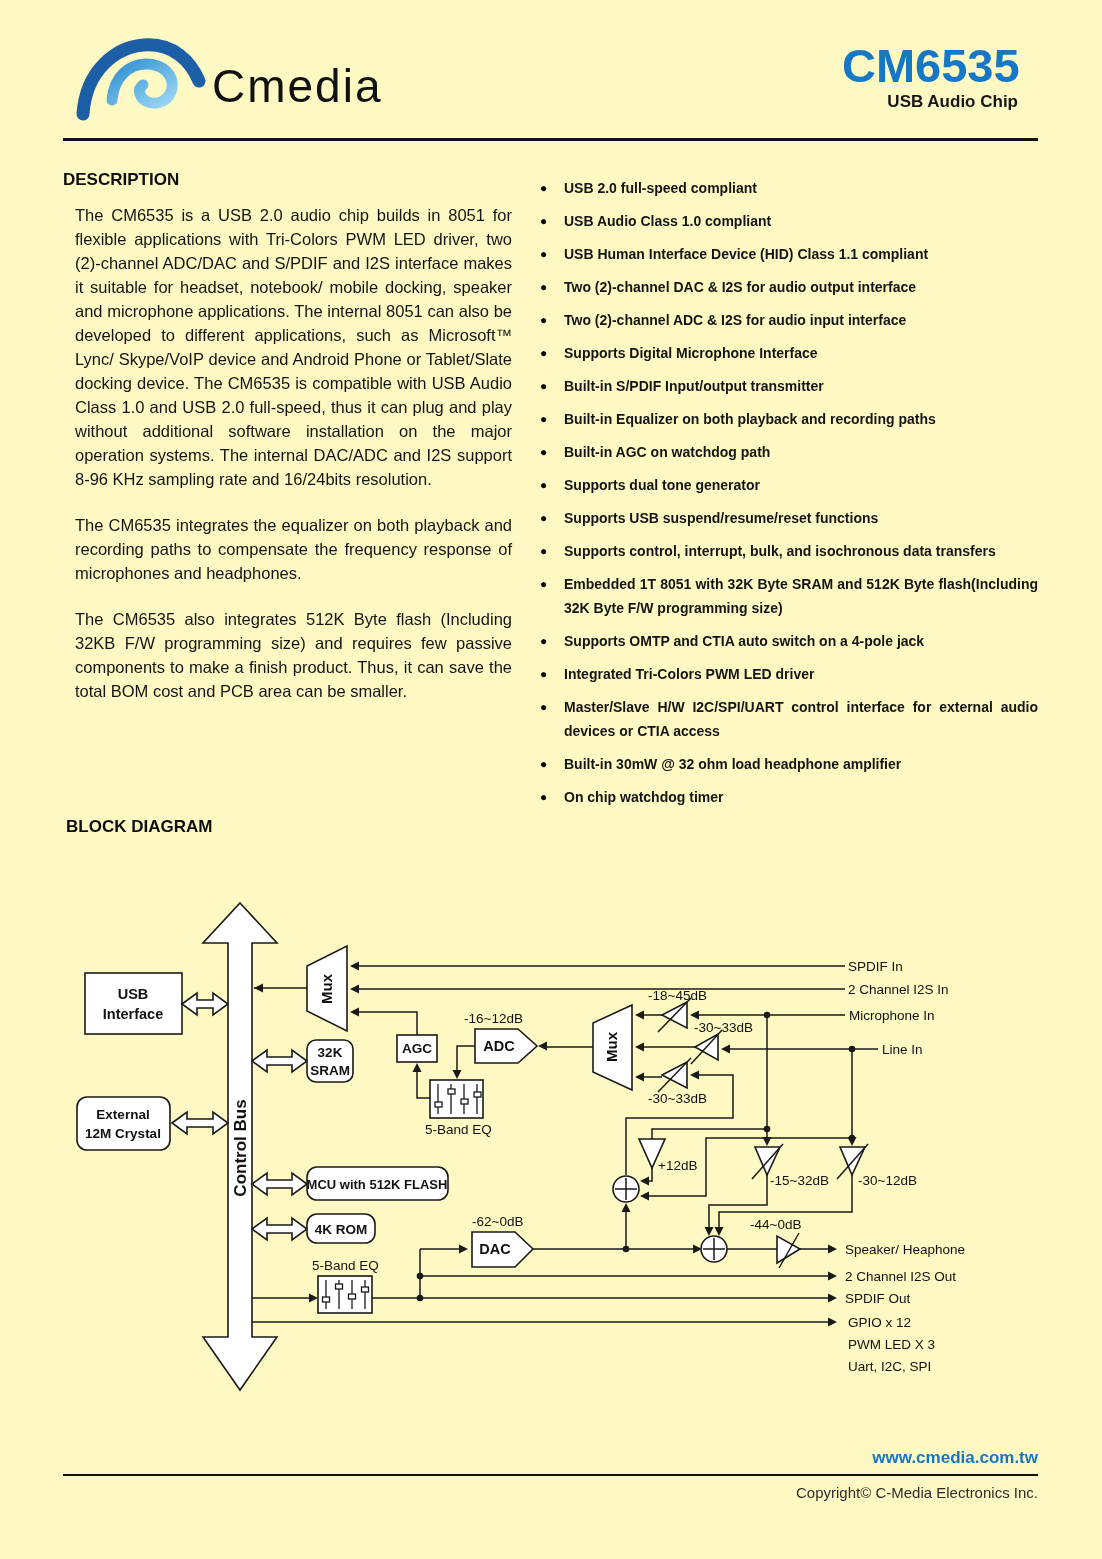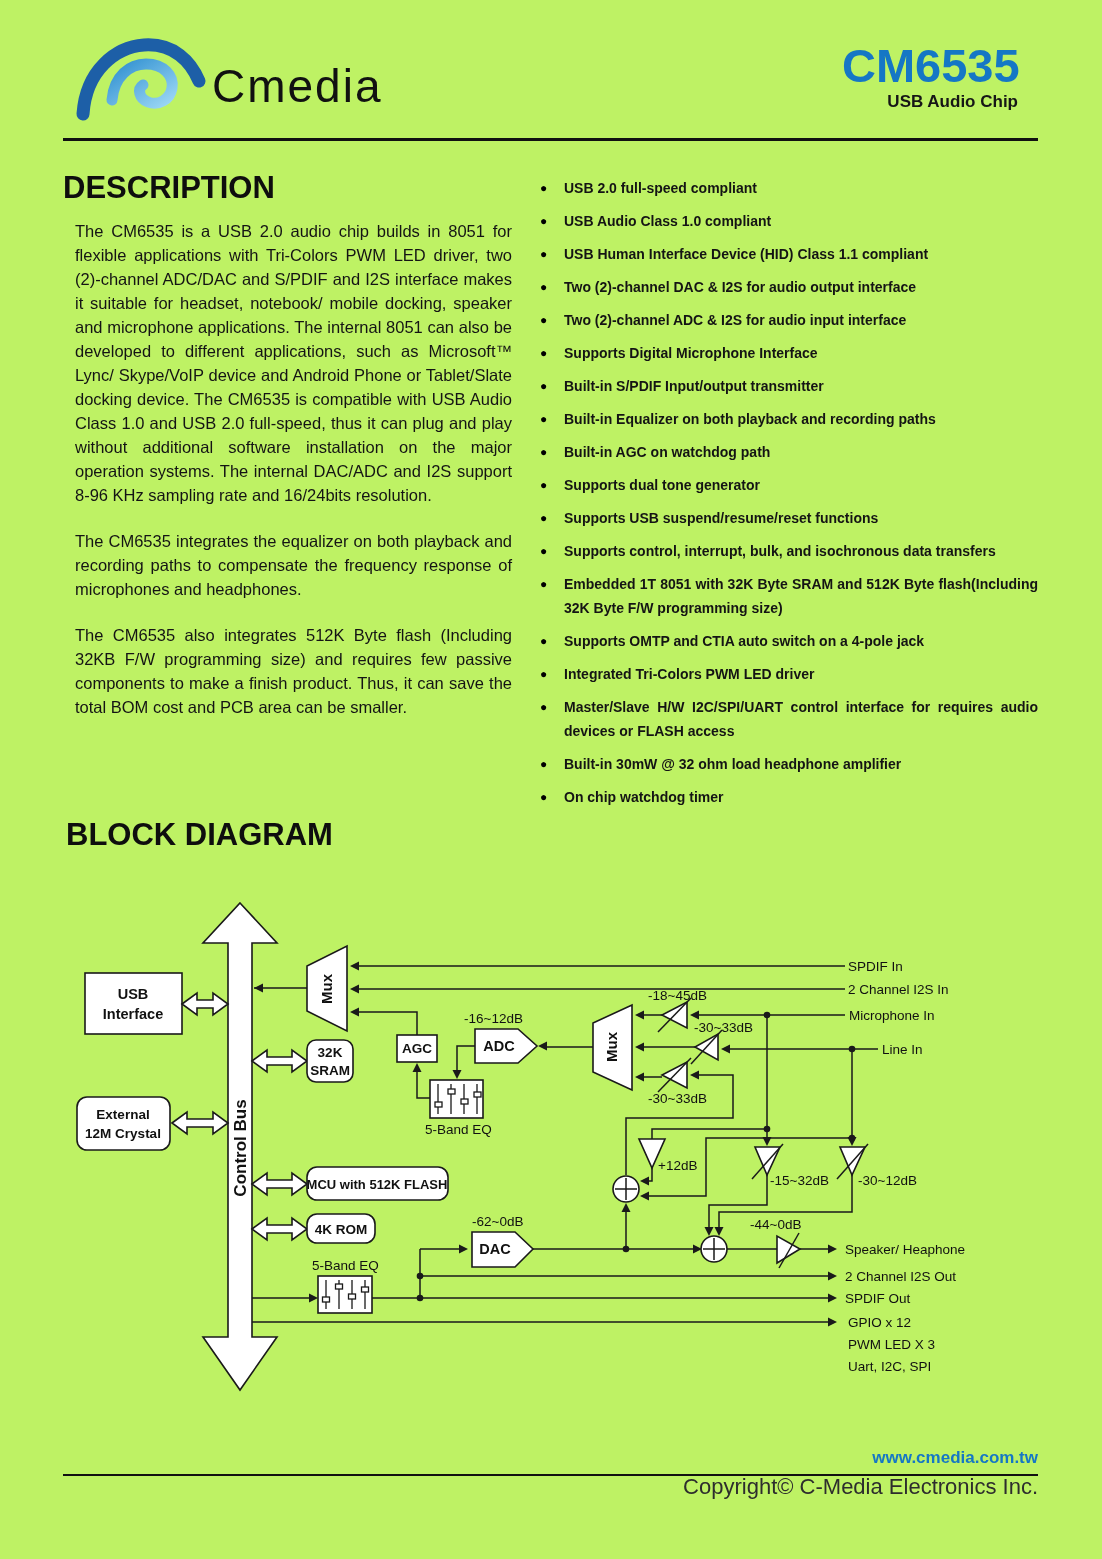--- a/index.html
+++ b/index.html
@@ -1,29 +1,29 @@
 <!DOCTYPE html>
 <html><head>
 <meta charset="utf-8">
 <style>
   html,body{margin:0;padding:0;background:#ffffff;}
-  #page{position:relative;width:1102px;height:1559px;background:#bef264;overflow:hidden;
+  #page{position:relative;width:1102px;height:1559px;background:#fef9c3;overflow:hidden;
         font-family:"Liberation Sans","DejaVu Sans",sans-serif;color:#141414;}
   .abs{position:absolute;}
 
   
   #brand-block{left:842px;top:44px;width:176px;text-align:right;}
   #product-title{font-size:47px;font-weight:700;color:#1577c5;letter-spacing:0px;line-height:44px;}
   #product-subtitle{font-size:17px;font-weight:600;color:#161616;margin-top:4px;}
   .rule{background:#111;left:63px;width:975px;}
   #header-rule{top:138px;height:3px;}
   #footer-rule{top:1474px;height:2px;}
 
   
-  h2.sec{font-size:31px;font-weight:700;color:#0e0e0e;margin:0 0 13px 0;letter-spacing:0;}
+  h2.sec{font-size:17px;font-weight:700;color:#0e0e0e;margin:0 0 13px 0;letter-spacing:0;}
   #desc-col{left:63px;top:170px;width:449px;}
   #feat-col{left:535px;top:170px;width:503px;}
   .para{font-size:16.5px;line-height:24px;text-align:justify;margin:0 0 22px 12px;}
   ul.feats{list-style:none;margin:6px 0 0 0;padding:0;}
   .feat-li{display:flex;margin-bottom:9px;}
   .bullet{flex:0 0 24px;font-size:12px;line-height:24px;padding-left:5px;color:#000;}
   .feat-text{flex:1;font-size:14px;line-height:24px;text-align:justify;font-weight:bold;}
 
   
   #block-heading{left:66px;top:817px;}
@@ -36,21 +36,21 @@
   .t-label{font-size:13.5px;}
   .t-box{font-size:13.5px;font-weight:700;text-anchor:middle;}
   .t-box14{font-size:14.5px;font-weight:700;text-anchor:middle;}
   .t-rot{font-size:15px;font-weight:700;text-anchor:middle;}
   .t-bus{font-size:17px;font-weight:600;text-anchor:middle;}
 
   
   #page-num{left:64px;top:1532px;font-size:17px;font-weight:700;color:#111;margin-top:42px;}
   #footer-right{right:64px;top:1448px;text-align:right;}
   #site-link{font-size:17px;font-weight:700;color:#1577c5;}
-  #copyright{font-size:22px;color:#2d2d2d;margin-top:6px;}
+  #copyright{font-size:15px;color:#2d2d2d;margin-top:16px;}
   #brand-name{font-size:46px;color:#7d7d7d;letter-spacing:2px;}
 </style>
 </head>
 <body>
 
 <div id="page">
 
   <svg class="abs" id="logo" style="left:76px;top:34px;" width="310" height="92" viewBox="0 0 310 92">
     <defs>
       <linearGradient id="lg" x1="0" y1="0" x2="1" y2="1">
@@ -157,21 +157,21 @@
           <span class="feat-text">Supports OMTP and CTIA auto switch on a 4-pole jack</span>
         </li>
 
         <li class="feat-li">
           <span class="bullet">●</span>
           <span class="feat-text">Integrated Tri-Colors PWM LED driver</span>
         </li>
 
         <li class="feat-li">
           <span class="bullet">●</span>
-          <span class="feat-text">Master/Slave H/W I2C/SPI/UART control interface for requires audio devices or FLASH access</span>
+          <span class="feat-text">Master/Slave H/W I2C/SPI/UART control interface for external audio devices or CTIA access</span>
         </li>
 
         <li class="feat-li">
           <span class="bullet">●</span>
           <span class="feat-text">Built-in 30mW @ 32 ohm load headphone amplifier</span>
         </li>
 
         <li class="feat-li">
           <span class="bullet">●</span>
           <span class="feat-text">On chip watchdog timer</span>

